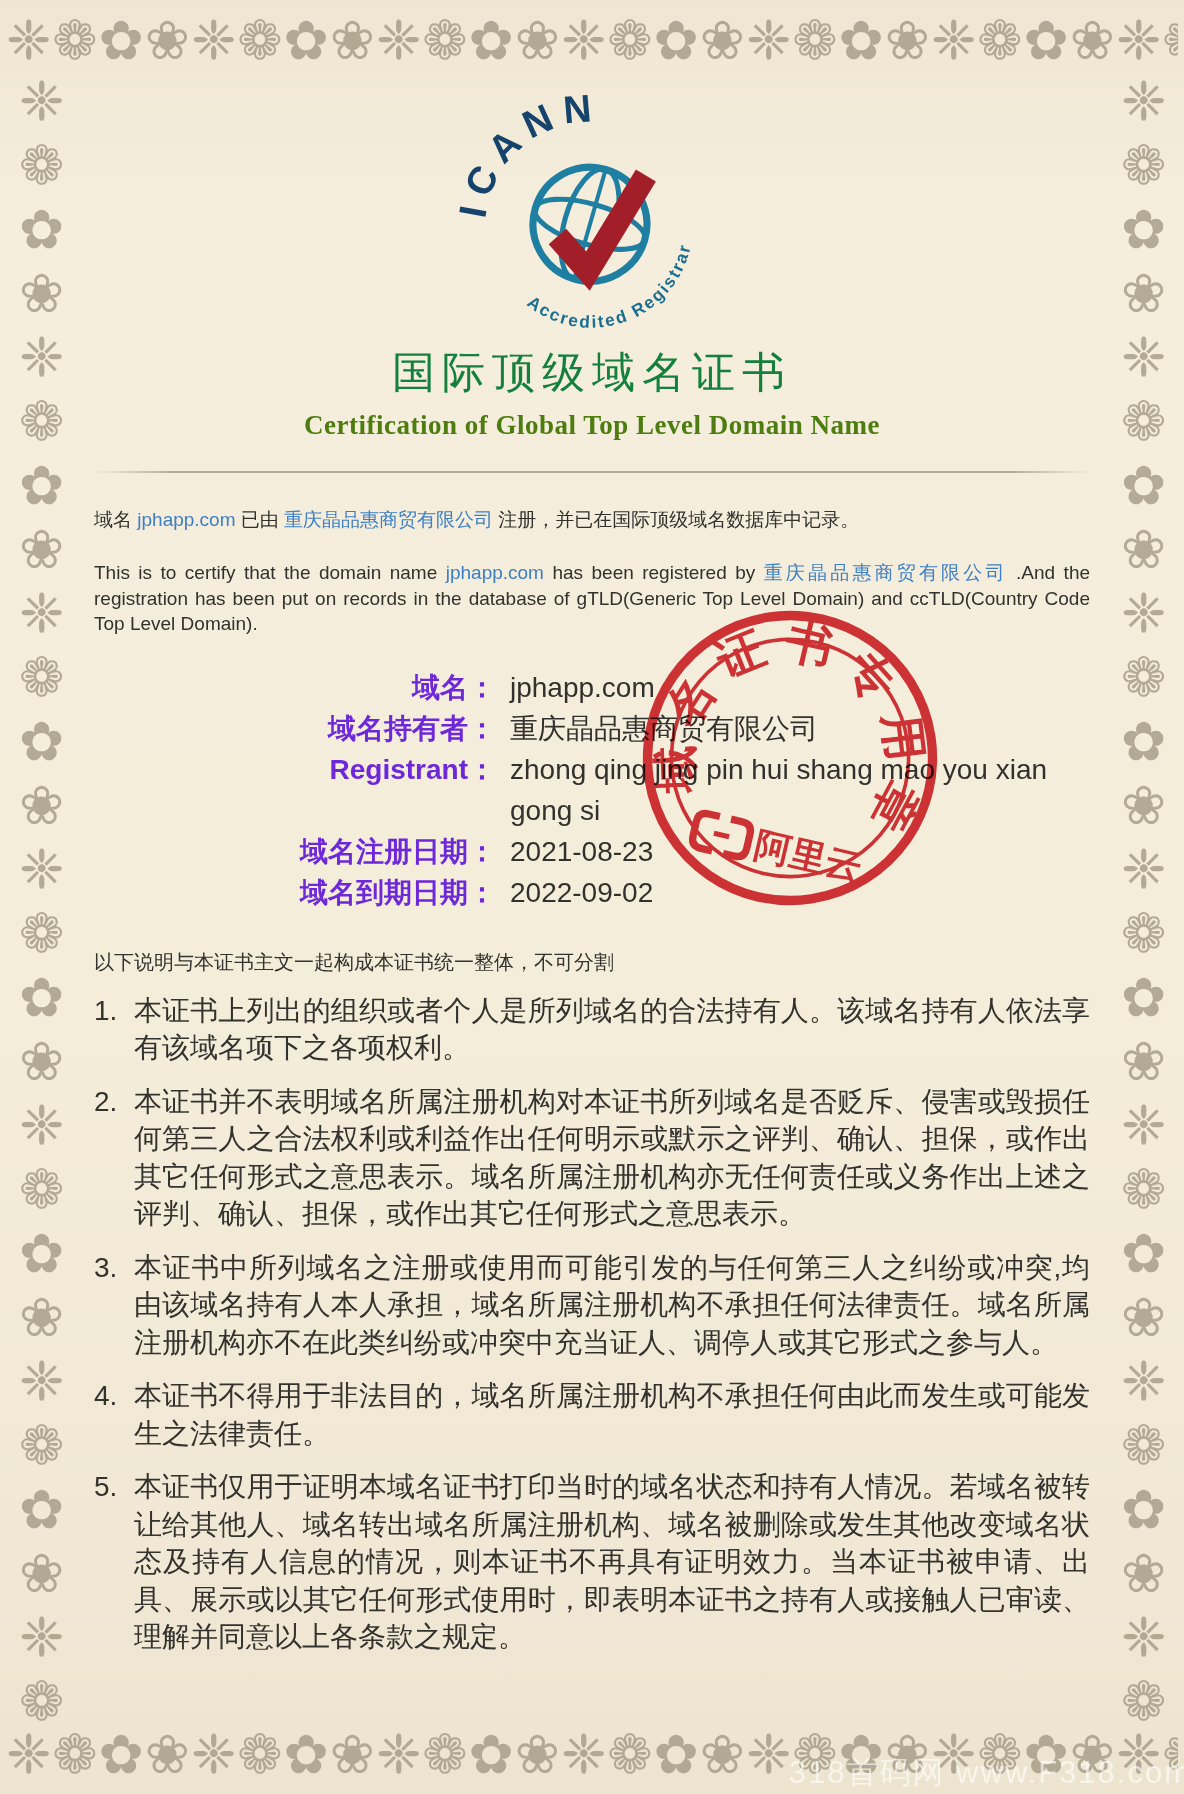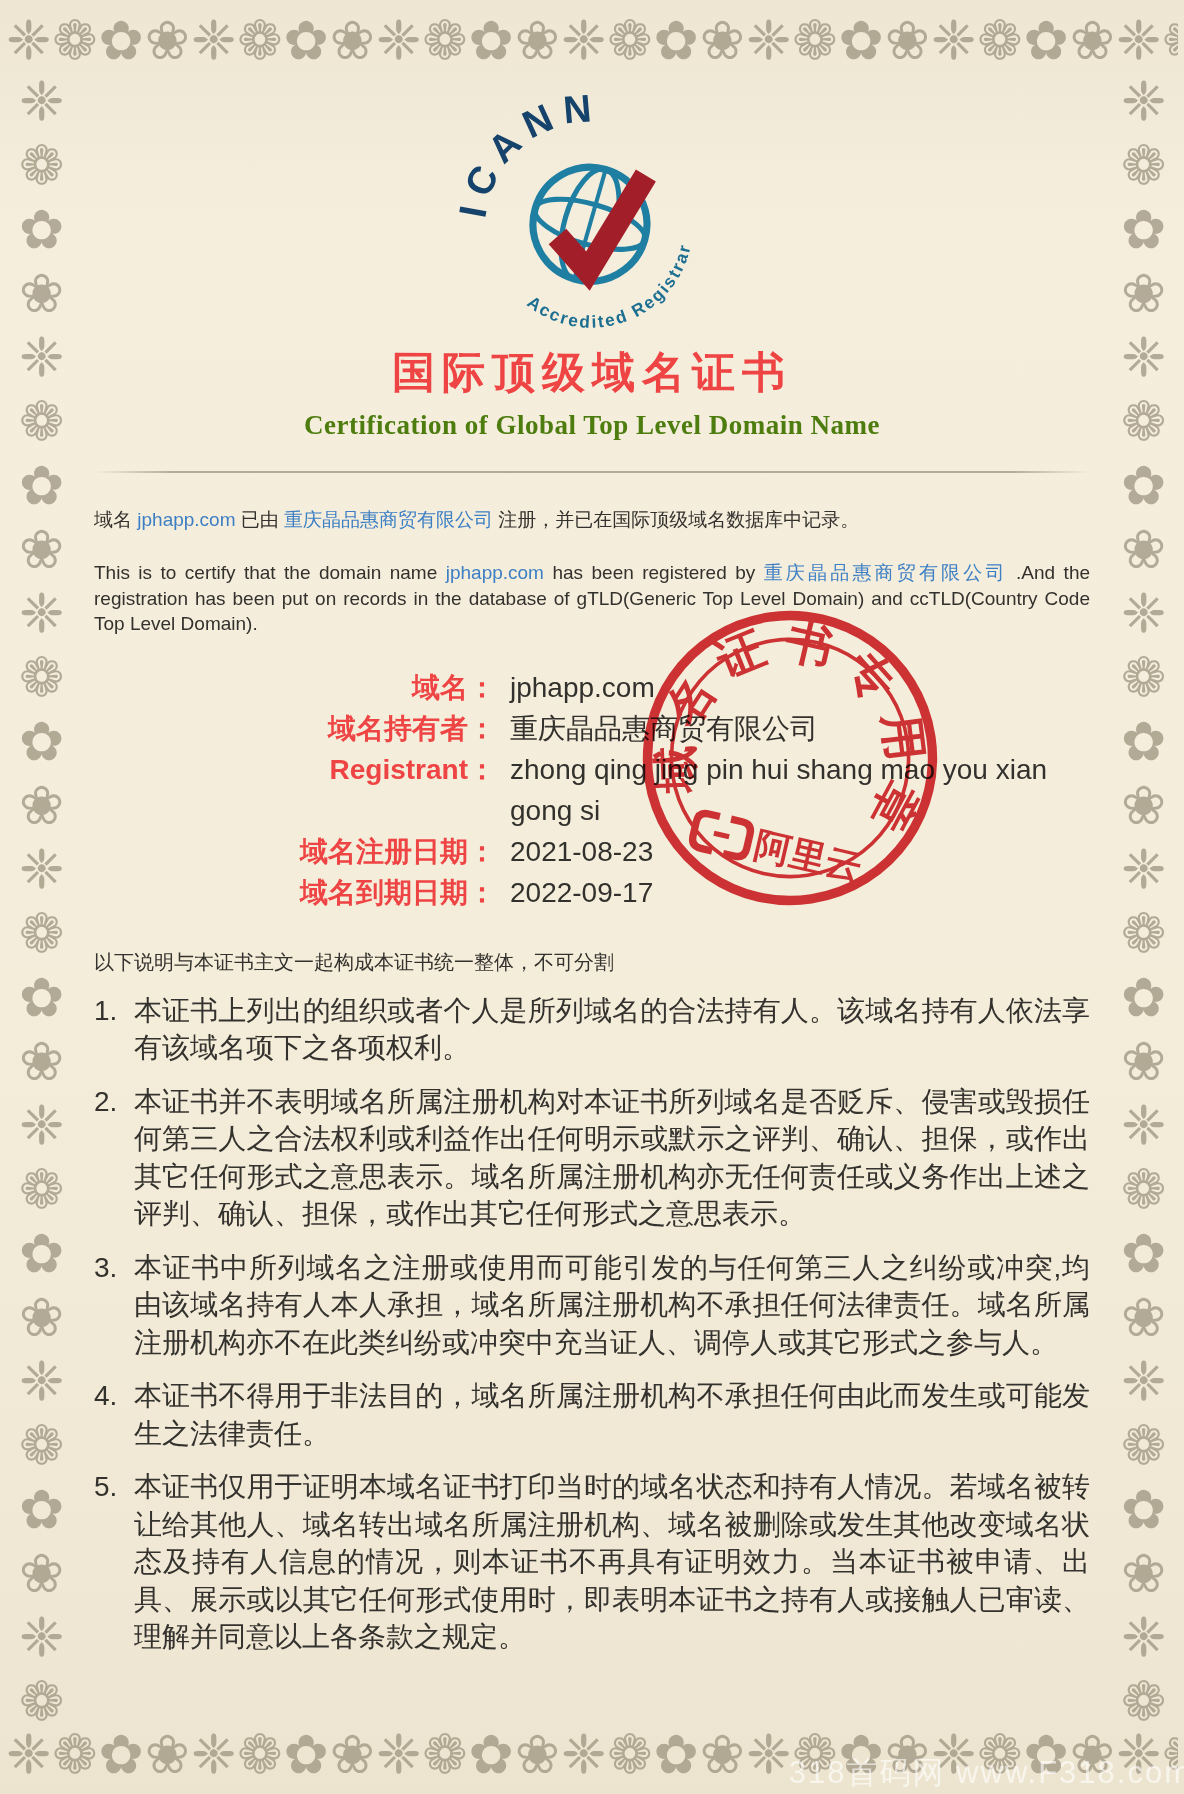--- a/index.html
+++ b/index.html
@@ -16,33 +16,33 @@
        letter-spacing:1px;text-align:center;}
   .b-top{top:8px;}
   .b-bottom{bottom:6px;}
   .b-v{top:70px;bottom:70px;width:66px;font-size:54px;line-height:64px;
        letter-spacing:1px;writing-mode:vertical-rl;text-orientation:upright;text-align:center;}
   .b-left{left:8px;}
   .b-right{right:8px;}
   
   .content{position:absolute;left:94px;right:94px;top:72px;}
   .logo-wrap{text-align:center;margin:14px 0 0;}
-  .cert-title{margin:10px 0 8px;text-align:center;font-size:43px;font-weight:700;
-              color:#ef4444;letter-spacing:7px;}
+  .cert-title{margin:10px 0 8px;text-align:center;font-size:43px;font-weight:400;
+              color:#15803d;letter-spacing:7px;}
   .cert-subtitle{margin:0;text-align:center;font-family:"Liberation Serif","DejaVu Serif",serif;
                  font-size:27px;font-weight:700;color:#4d7c0f;letter-spacing:.5px;}
   .divider{height:2px;border:none;margin:30px 0 34px;
            background:linear-gradient(90deg,rgba(181,173,156,0),#b3ab9a 8%,#b3ab9a 92%,rgba(181,173,156,0));}
   .para{font-size:19px;line-height:1.34;text-align:justify;color:#33312d;}
   .para + .para{margin-top:28px;}
   .doc-link{color:#3d7fc4;text-decoration:none;cursor:pointer;}
   
   .fields{margin:30px 0 0 0;font-size:28px;}
   .f-row{display:flex;line-height:41px;}
-  .f-label{flex:none;width:402px;text-align:right;font-weight:700;color:#ef4444;}
+  .f-label{flex:none;width:402px;text-align:right;font-weight:700;color:#6d28d9;}
   .f-value{margin-left:14px;color:#33312d;}
   
   .notes-intro{margin-top:36px;font-size:20px;line-height:1.34;}
   .note-item{display:flex;margin-top:16px;font-size:28px;line-height:1.34;}
   .note-num{flex:none;width:40px;}
   .note-text{flex:1;text-align:justify;}
   
   .stamp{position:absolute;left:634px;top:602px;width:312px;height:312px;
          transform:rotate(13deg);mix-blend-mode:multiply;opacity:.93;}
   
@@ -102,21 +102,21 @@
     <div class="f-row">
       <span class="f-label">Registrant：</span>
       <span class="f-value">zhong qing jing pin hui shang mao you xian gong si</span>
     </div>
     <div class="f-row">
       <span class="f-label">域名注册日期：</span>
       <span class="f-value">2021-08-23</span>
     </div>
     <div class="f-row">
       <span class="f-label">域名到期日期：</span>
-      <span class="f-value">2022-09-17</span>
+      <span class="f-value">2022-09-02</span>
     </div>
   </div>
 
   <div class="notes-intro">以下说明与本证书主文一起构成本证书统一整体，不可分割</div>
 
   <div class="note-item">
     <span class="note-num">1.</span>
     <span class="note-text">本证书上列出的组织或者个人是所列域名的合法持有人。该域名持有人依法享有该域名项下之各项权利。</span>
   </div>
   <div class="note-item">

